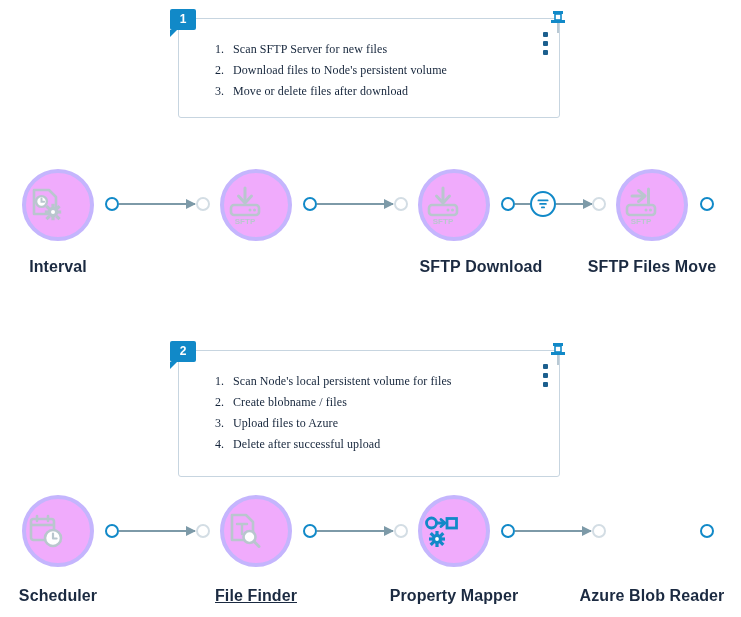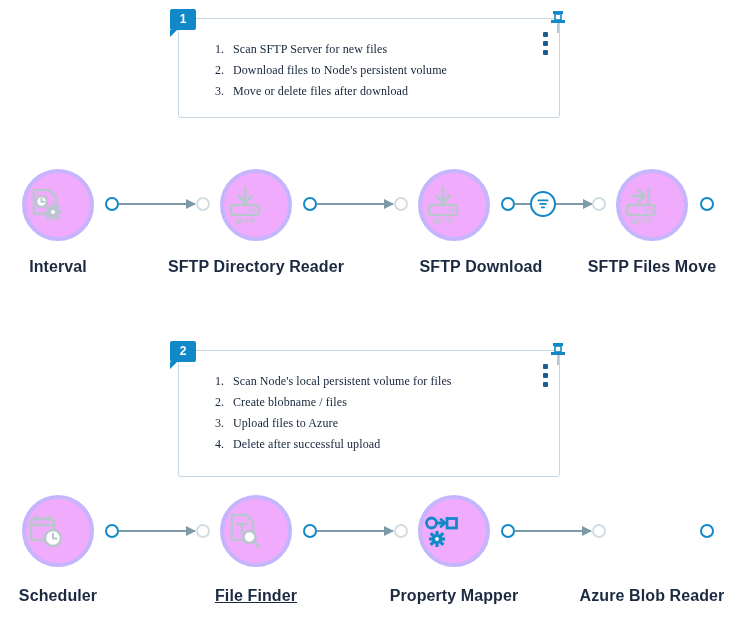--- a/index.html
+++ b/index.html
@@ -229,21 +229,20 @@
       <svg width="42" height="42" viewBox="0 0 42 42">
         <path d="M21 4 v13" fill="none" stroke="#b9c6ce" stroke-width="3" stroke-linecap="round"></path>
         <path d="M14.5 12 L21 19 L27.5 12" fill="none" stroke="#b9c6ce" stroke-width="3" stroke-linecap="round" stroke-linejoin="round"></path>
         <rect x="7" y="21" width="28" height="10" rx="3" fill="none" stroke="#b9c6ce" stroke-width="2.6"></rect>
         <circle cx="26" cy="26" r="1.5" fill="#b9c6ce"></circle>
         <circle cx="30.5" cy="26" r="1.5" fill="#b9c6ce"></circle>
         <text x="21" y="40" text-anchor="middle" font-family="Liberation Sans, sans-serif" font-size="8" font-weight="bold" fill="#b9c6ce">SFTP</text>
       </svg>
     </span>
   </div>
-  <div class="node-label" style="left:256px; top:258px;">SFTP Directory Reader</div>
   <div class="port out" style="left:303px; top:197px;"></div>
   <div class="conn" style="left:317px; top:203px; width:76px;"></div>
   <div class="port in" style="left:394px; top:197px;"></div>
 
   <div class="node" style="left:418px; top:169px;">
     <span>
       <svg width="42" height="42" viewBox="0 0 42 42">
         <path d="M21 4 v13" fill="none" stroke="#b9c6ce" stroke-width="3" stroke-linecap="round"></path>
         <path d="M14.5 12 L21 19 L27.5 12" fill="none" stroke="#b9c6ce" stroke-width="3" stroke-linecap="round" stroke-linejoin="round"></path>
         <rect x="7" y="21" width="28" height="10" rx="3" fill="none" stroke="#b9c6ce" stroke-width="2.6"></rect>

